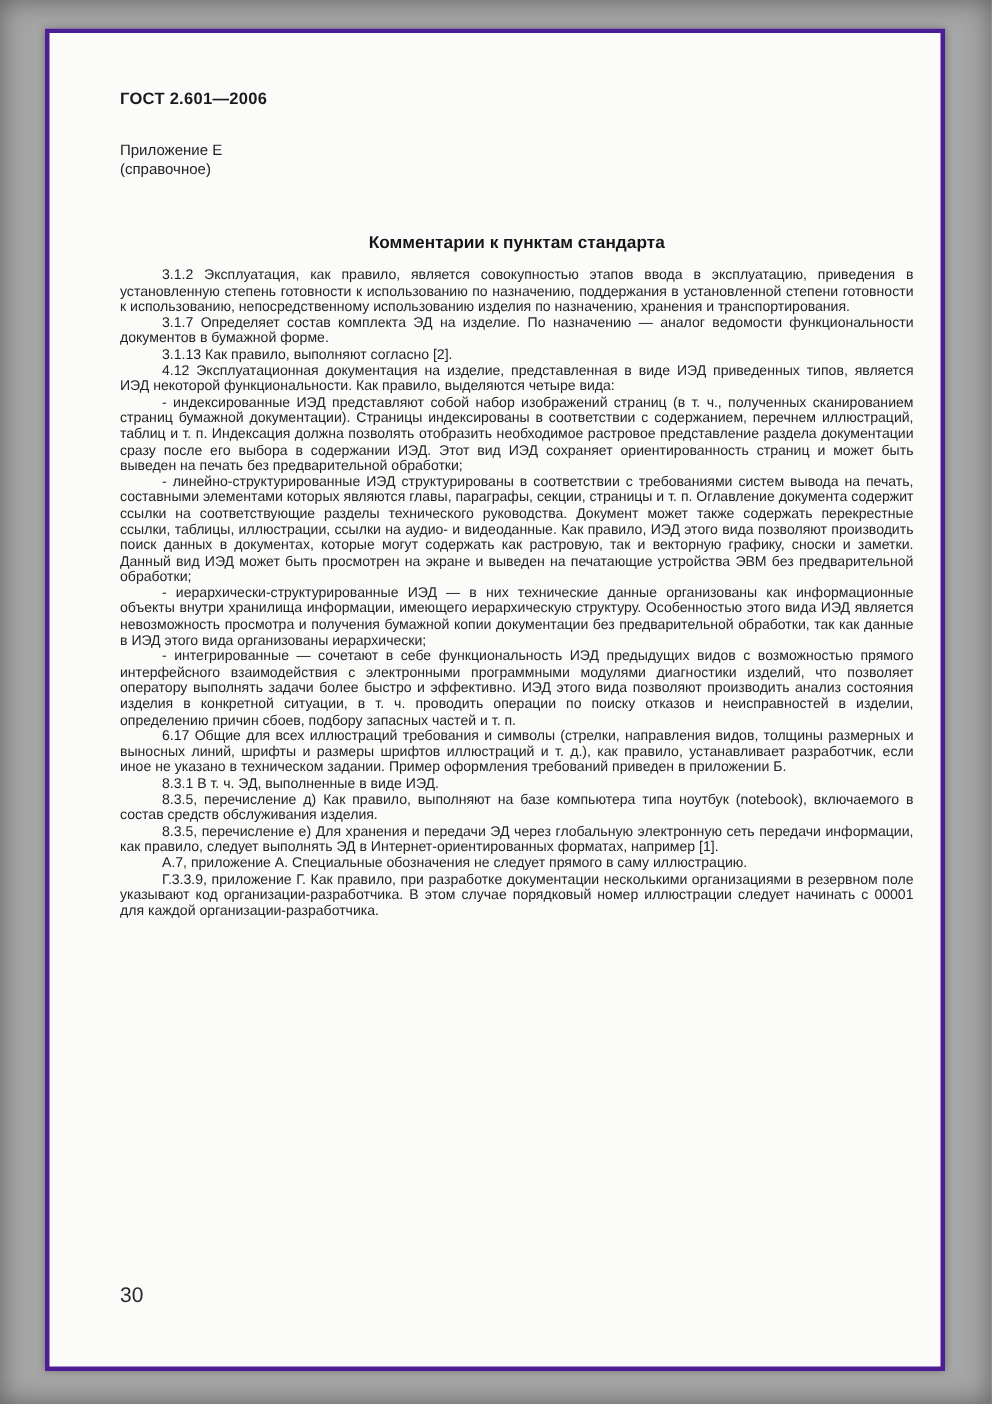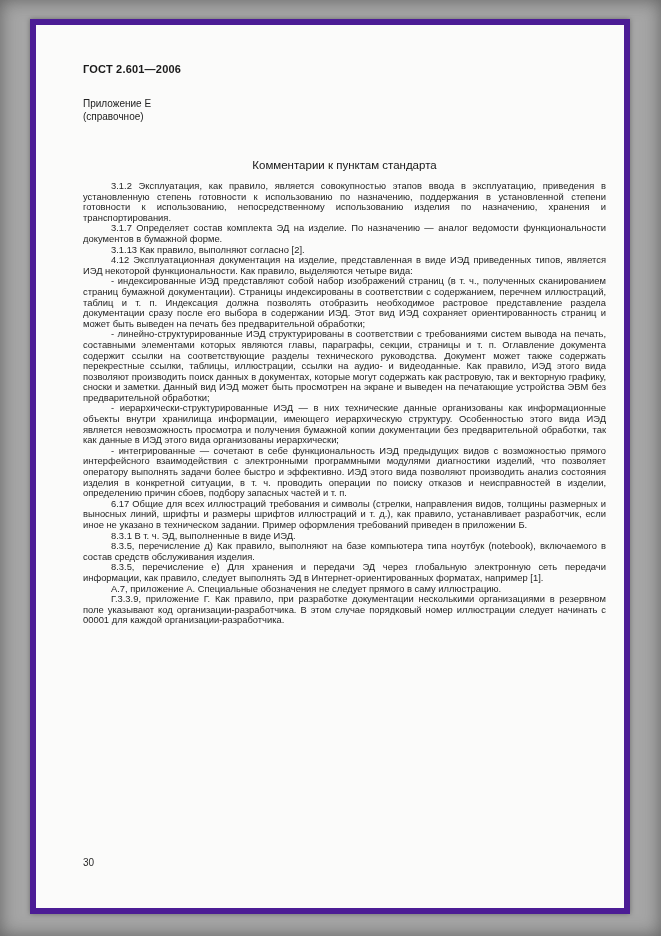--- a/index.html
+++ b/index.html
@@ -20,21 +20,21 @@
     box-shadow: inset 0 0 18px rgba(40,40,40,0.55);
     position: relative;
   }
   .page {
     position: absolute;
     left: 30px;
     top: 19px;
     width: 600px;
     height: 895px;
     background: #fbfbfa;
-    border: 6px solid #4c1d95;
+    border: 3px solid #4c1d95;
     box-shadow: 0 0 5px rgba(0,0,0,0.35);
     box-sizing: border-box;
     color: #1e1e1e;
   }
   .content {
     padding: 38px 18px 0 47px;
   }
   .gost-header {
     font-size: 11px;
     font-weight: bold;
@@ -45,39 +45,39 @@
     margin-top: 22px;
     text-align: left;
     font-size: 10px;
     line-height: 13px;
     color: #222;
   }
   .heading {
     margin: 36px 0 0 0;
     text-align: center;
     font-size: 11.5px;
-    font-weight: normal;
+    font-weight: bold;
     color: #161616;
   }
   .body-text {
     margin-top: 10px;
   }
   .body-text p {
     margin: 0;
     font-size: 9.4px;
     line-height: 10.6px;
     text-align: justify;
     text-indent: 28px;
     color: #242424;
   }
   .page-number {
     position: absolute;
     left: 47px;
     bottom: 40px;
-    font-size: 10px;
+    font-size: 14px;
     color: #2a2a2a;
   }
 </style>
 </head>
 <body>
 
 <div class="viewport">
   <div class="page">
     <div class="content">
       <div class="gost-header">ГОСТ 2.601—2006</div>

